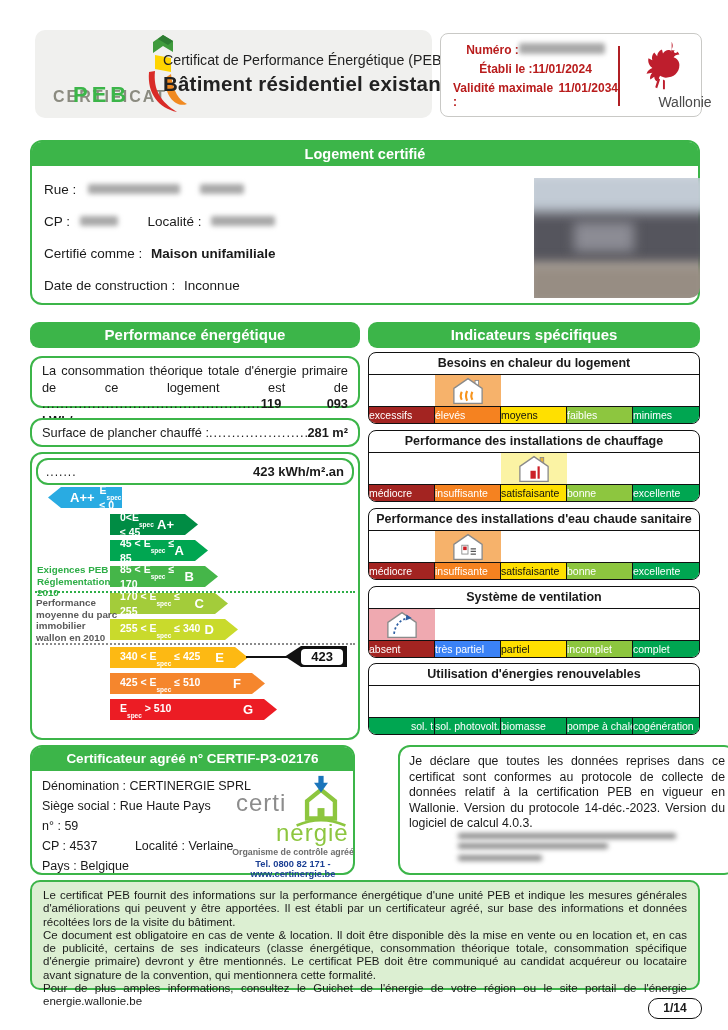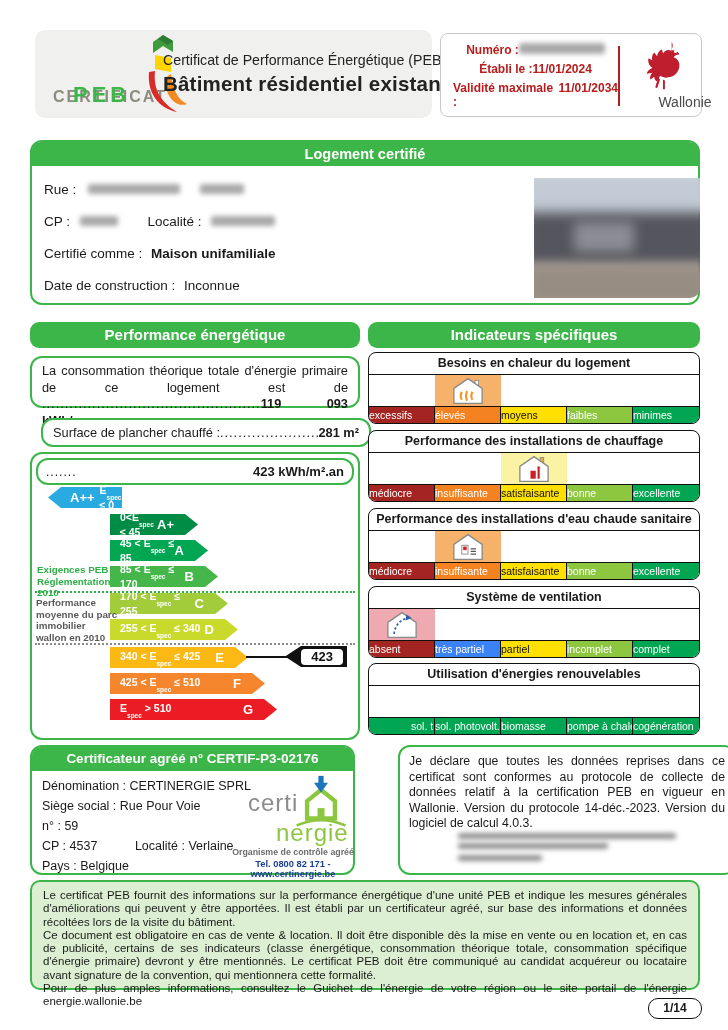--- a/index.html
+++ b/index.html
@@ -158,21 +158,21 @@
 
   <div class="abs gbar gbar-pill" style="left:30px;top:322px;width:330px;">Performance énergétique</div>
 
   <div class="abs gbox" style="left:30px;top:356px;width:330px;height:52px;padding:5px 10px;">
     <p class="just" style="font-size:12.8px;line-height:16.5px;">
       <span>La consommation théorique totale d'énergie primaire de ce logement est de</span>
       <span style="letter-spacing:1px;">................................................</span><b>119 093 kWh/an</b>
     </p>
   </div>
 
-  <div class="abs gbox" style="left:30px;top:418px;width:330px;height:29px;padding:5px 10px;margin-left:11px;">
+  <div class="abs gbox" style="left:30px;top:418px;width:330px;height:29px;padding:5px 10px;">
     <div class="leader-row" style="font-size:12.8px;">
       <span>Surface de plancher chauffé :</span>
       <span class="leader">......................................................................</span>
       <b>281 m²</b>
     </div>
   </div>
 
   <div class="abs gbox" style="left:30px;top:452px;width:330px;height:288px;"></div>
   <div class="abs gbox" style="left:36px;top:458px;width:318px;height:27px;padding:4px 8px;">
     <div class="leader-row" style="font-size:12.1px;">
@@ -350,39 +350,39 @@
   </div>
 
   <div class="abs gbox" style="left:30px;top:745px;width:325px;height:130px;">
     <div class="gbar gbar-top" style="font-size:13.5px;">Certificateur agréé n° CERTIF-P3-02176</div>
     <div class="cert-line" style="top:32px;">
       <span>Dénomination :</span>
       <span>CERTINERGIE SPRL</span>
     </div>
     <div class="cert-line" style="top:52px;">
       <span>Siège social :</span>
-      <span>Rue Pour Voie</span>
+      <span>Rue Haute Pays</span>
     </div>
     <div class="cert-line" style="top:72px;">
       <span>n° :</span>
       <span>59</span>
     </div>
     <div class="cert-line" style="top:92px;">
       <span>CP :</span>
       <span>4537</span>
       <span style="margin-left:34px;">Localité :</span>
       <span>Verlaine</span>
     </div>
     <div class="cert-line" style="top:112px;">
       <span>Pays :</span>
       <span>Belgique</span>
     </div>
 
     <div class="abs" style="left:200px;top:28px;width:122px;height:98px;">
-      <span class="abs certi-word1" style="left:4px;top:14px;margin-left:12px;">certi</span>
+      <span class="abs certi-word1" style="left:4px;top:14px;">certi</span>
       <svg class="abs" style="left:62px;top:0;" width="54" height="54" viewBox="0 0 60 62">
         <path d="M14 30 L30 17 L46 30 V50 H14 Z" fill="#fff" stroke="#8dc63f" stroke-width="5"></path>
         <rect x="26" y="38" width="8" height="12" fill="#8dc63f"></rect>
         <rect x="27" y="1" width="6" height="9" fill="#1b75bb"></rect>
         <polygon points="22,9 38,9 30,20" fill="#1b75bb"></polygon>
         <path d="M2 58 Q30 46 58 58" stroke="#8dc63f" stroke-width="3" fill="none"></path>
       </svg>
       <span class="abs certi-word2" style="left:44px;top:44px;">nergie</span>
       <div class="abs certi-tag" style="left:0;top:72px;width:122px;text-align:center;">Organisme de contrôle agréé</div>
       <div class="abs certi-tel" style="left:-14px;top:84px;width:150px;text-align:center;">Tel. 0800 82 171 - www.certinergie.be</div>

